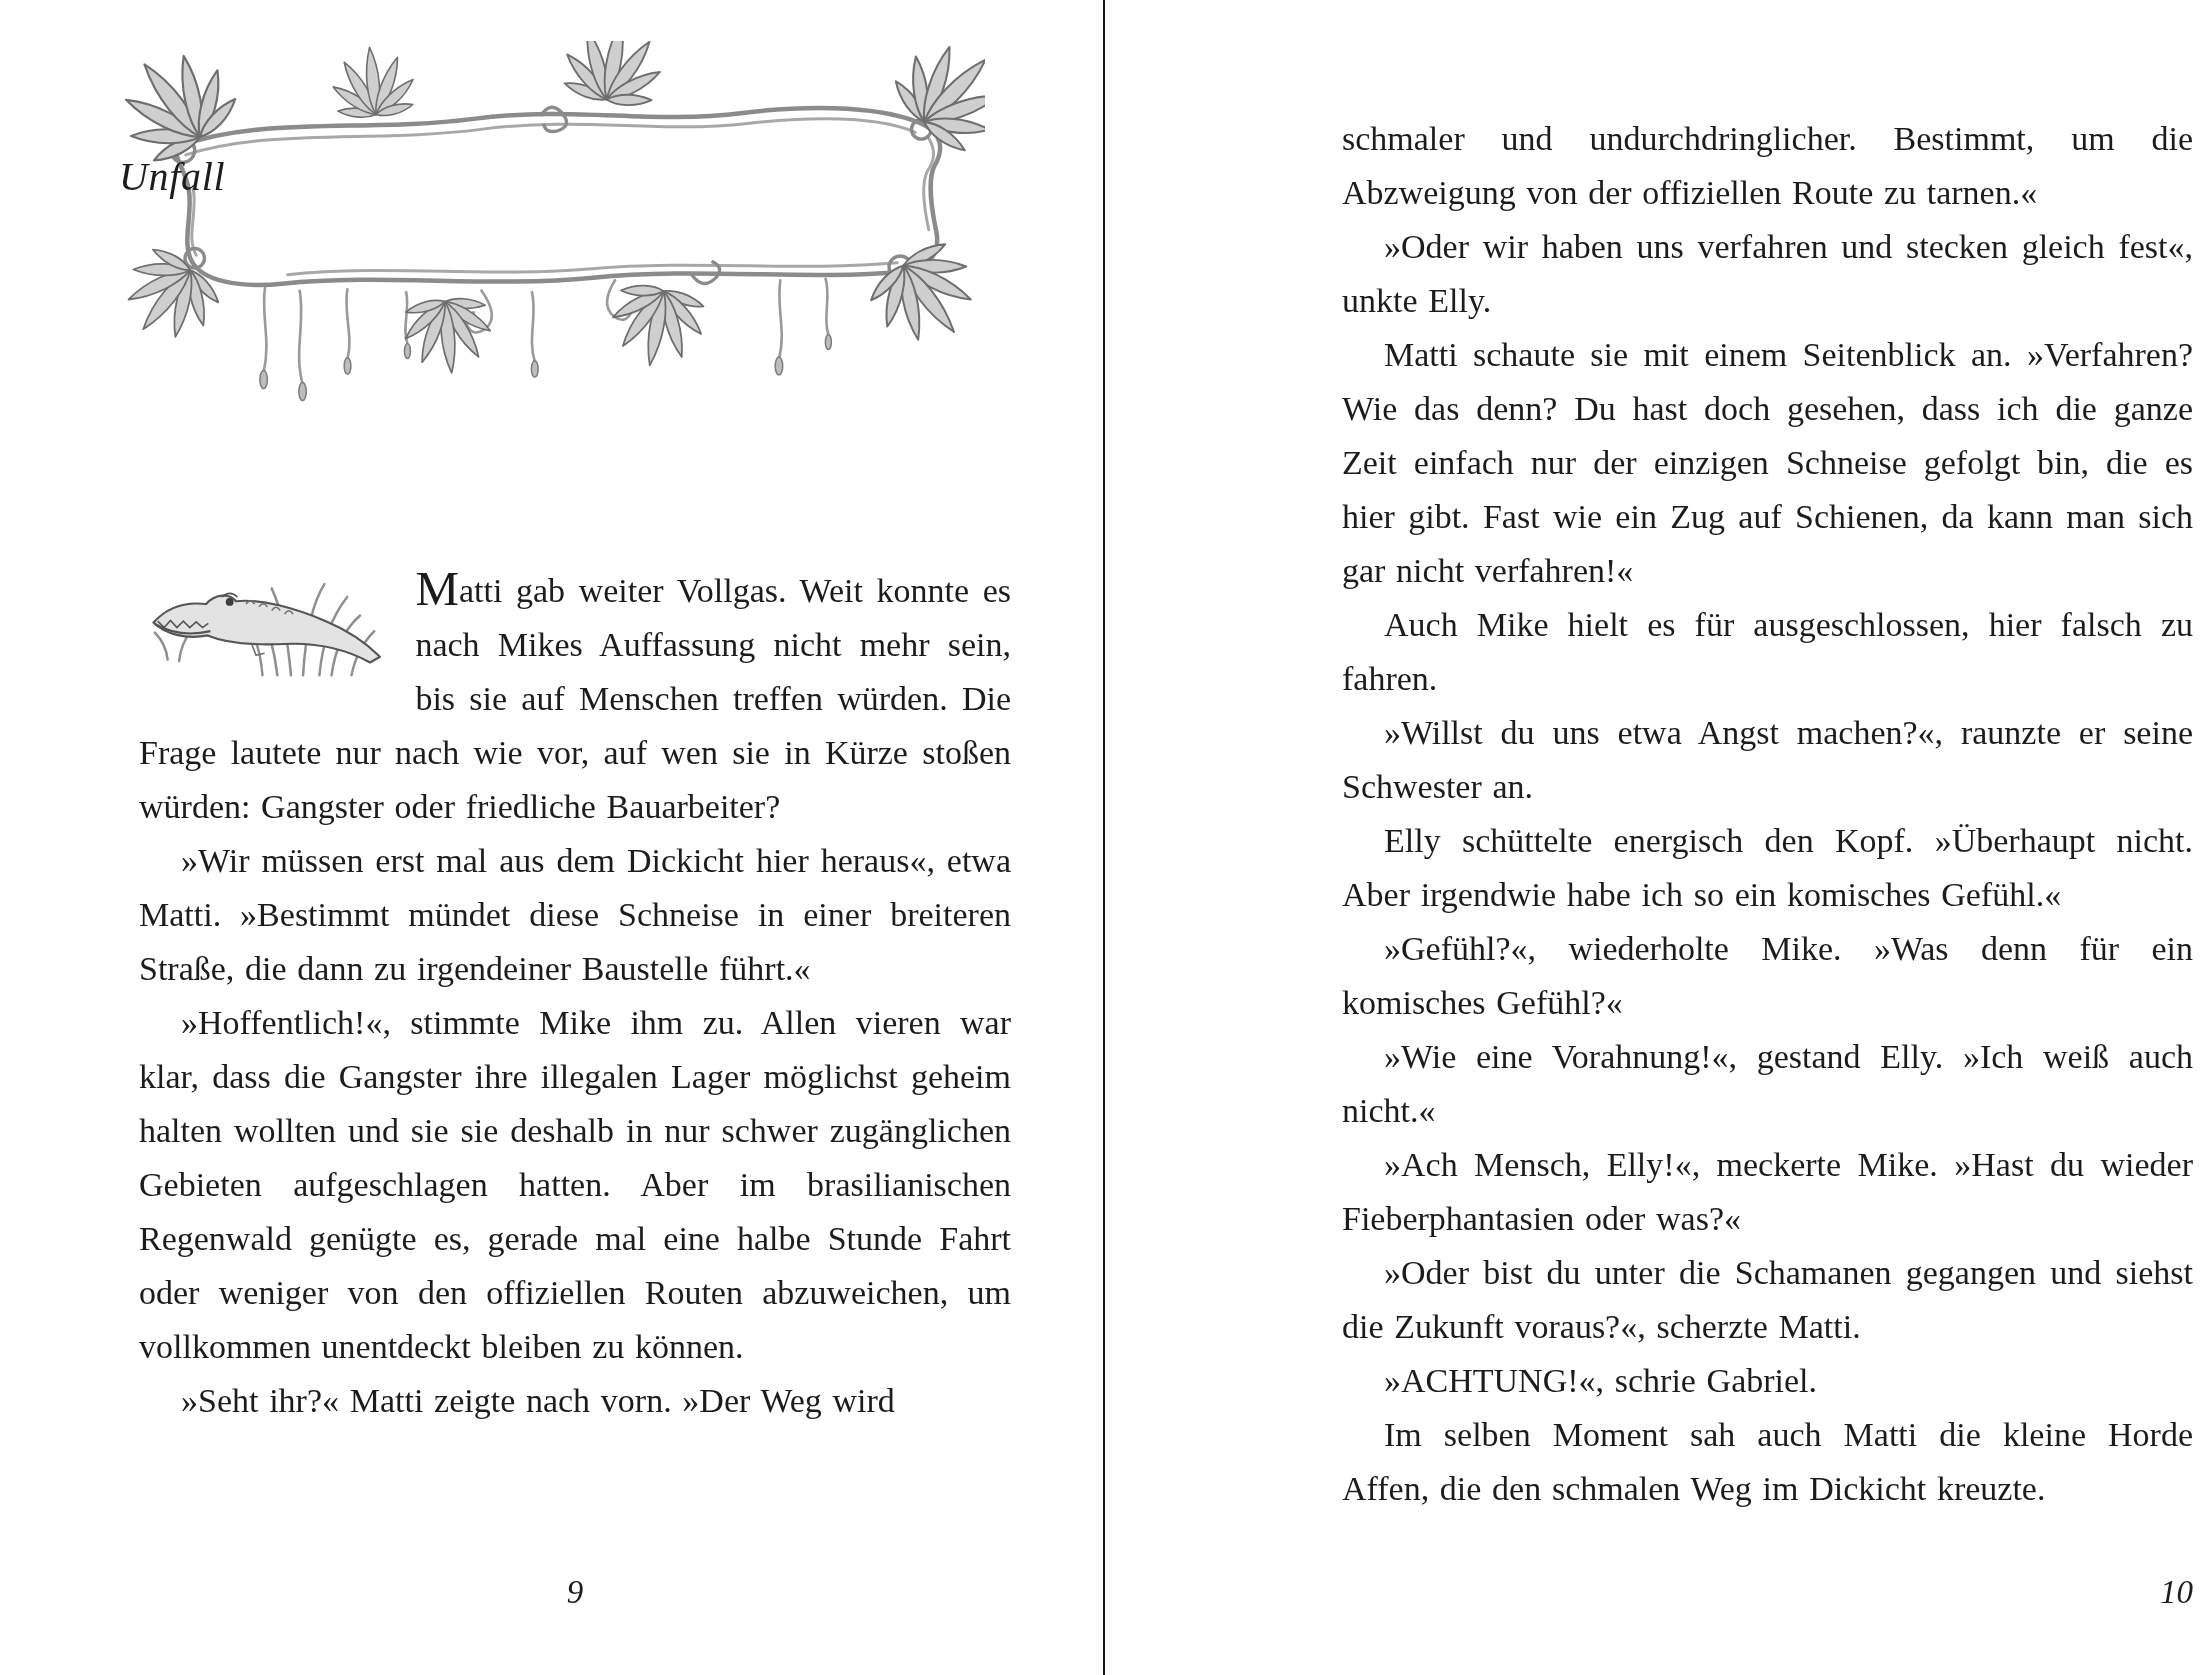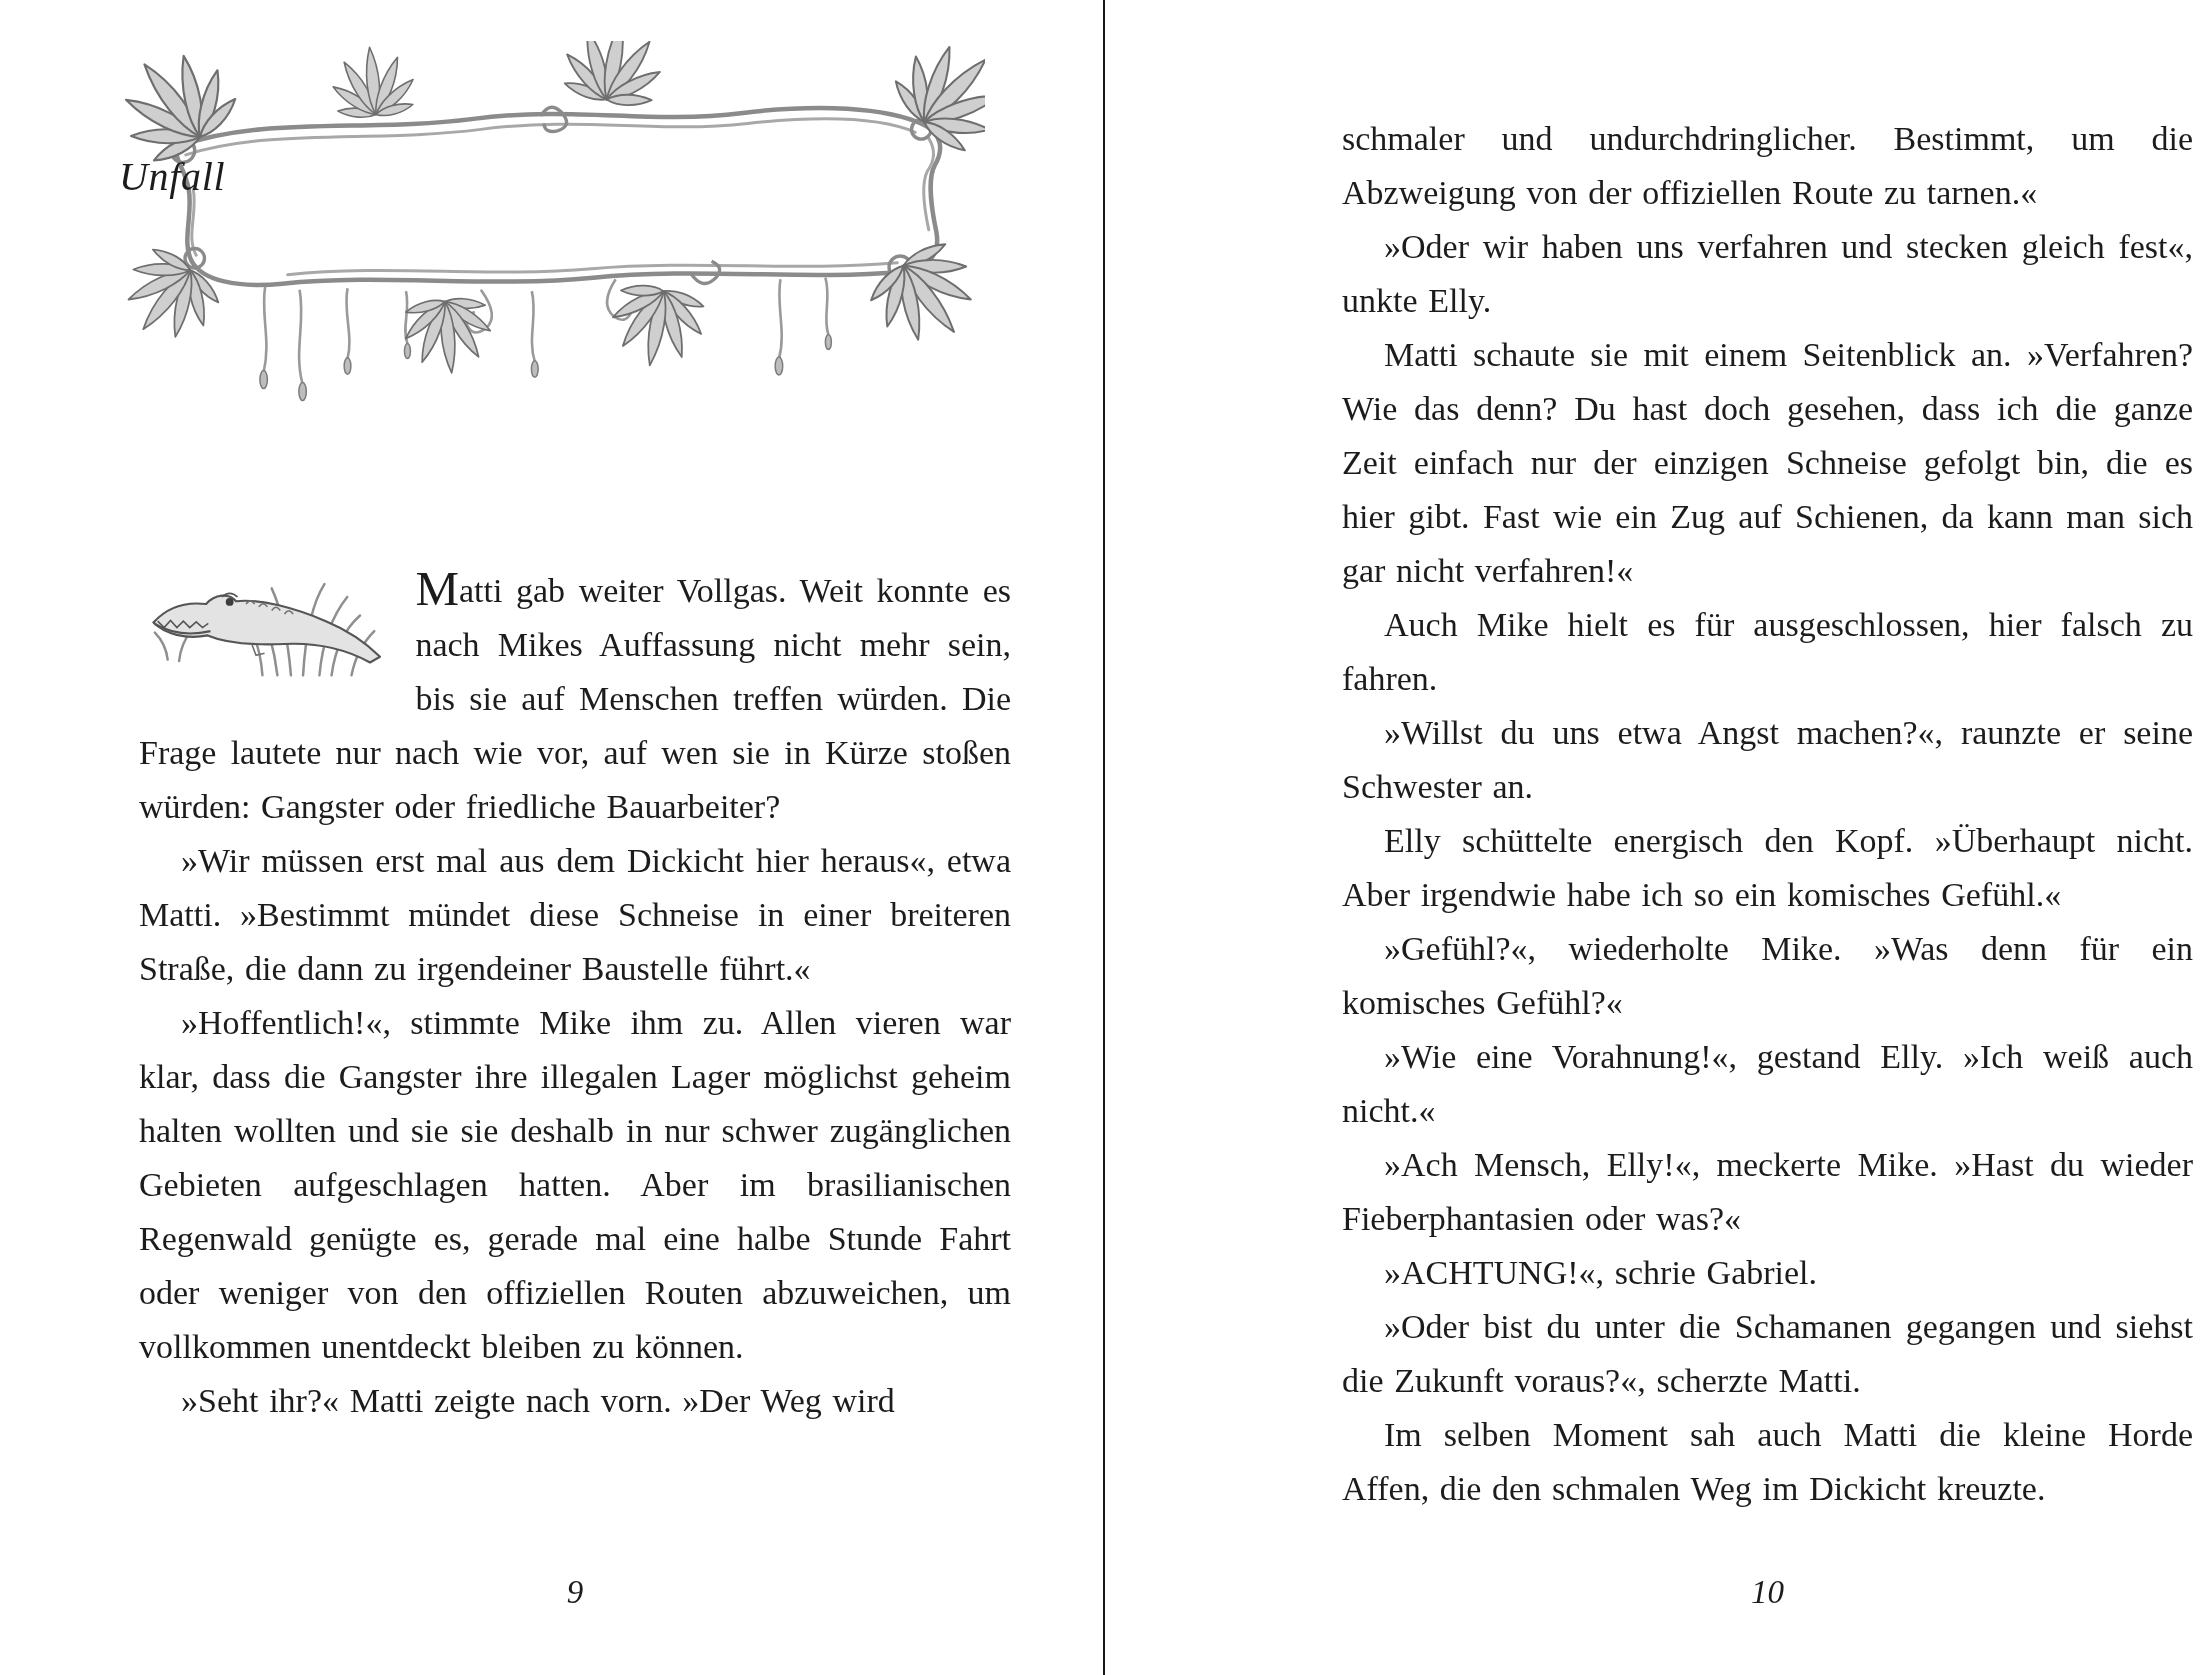--- a/index.html
+++ b/index.html
@@ -66,21 +66,21 @@
   .croc svg { width: 100%; height: 100%; display: block; }
 
   .page-number {
     position: absolute; top: 1574px;
     font-style: italic;
     font-size: 33px;
     text-align: center;
     color: #1c1c1c;
   }
   #pn-left  { left: 139px; width: 872px; }
-  #pn-right { left: 237px; width: 851px; }
+  #pn-right { left: 237px; width: 851px; text-align: right; }
 </style>
 </head>
 <body>
 
 <div>
 
   <div class="page" id="page-left">
 
     <div class="ornament">
       <svg viewBox="0 0 1150 490" xmlns="http://www.w3.org/2000/svg">
@@ -191,21 +191,21 @@
     <div class="text-block" id="right-text">
       <p class="para">schmaler und undurchdringlicher. Bestimmt, um die Abzweigung von der offiziellen Route zu tarnen.«</p>
       <p class="para indent">»Oder wir haben uns verfahren und stecken gleich fest«, unkte Elly.</p>
       <p class="para indent">Matti schaute sie mit einem Seitenblick an. »Verfahren? Wie das denn? Du hast doch gesehen, dass ich die ganze Zeit einfach nur der einzigen Schneise gefolgt bin, die es hier gibt. Fast wie ein Zug auf Schienen, da kann man sich gar nicht verfahren!«</p>
       <p class="para indent">Auch Mike hielt es für ausgeschlossen, hier falsch zu fahren.</p>
       <p class="para indent">»Willst du uns etwa Angst machen?«, raunzte er seine Schwester an.</p>
       <p class="para indent">Elly schüttelte energisch den Kopf. »Überhaupt nicht. Aber irgendwie habe ich so ein komisches Gefühl.«</p>
       <p class="para indent">»Gefühl?«, wiederholte Mike. »Was denn für ein komisches Gefühl?«</p>
       <p class="para indent">»Wie eine Vorahnung!«, gestand Elly. »Ich weiß auch nicht.«</p>
       <p class="para indent">»Ach Mensch, Elly!«, meckerte Mike. »Hast du wieder Fieberphantasien oder was?«</p>
+      <p class="para indent">»Oder bist du unter die Schamanen gegangen und siehst die Zukunft voraus?«, scherzte Matti.</p>
       <p class="para indent">»ACHTUNG!«, schrie Gabriel.</p>
-      <p class="para indent">»Oder bist du unter die Schamanen gegangen und siehst die Zukunft voraus?«, scherzte Matti.</p>
       <p class="para indent">Im selben Moment sah auch Matti die kleine Horde Affen, die den schmalen Weg im Dickicht kreuzte.</p>
     </div>
     <div class="page-number" id="pn-right">10</div>
   </div>
 
 </div>
 
 
 </body></html>

